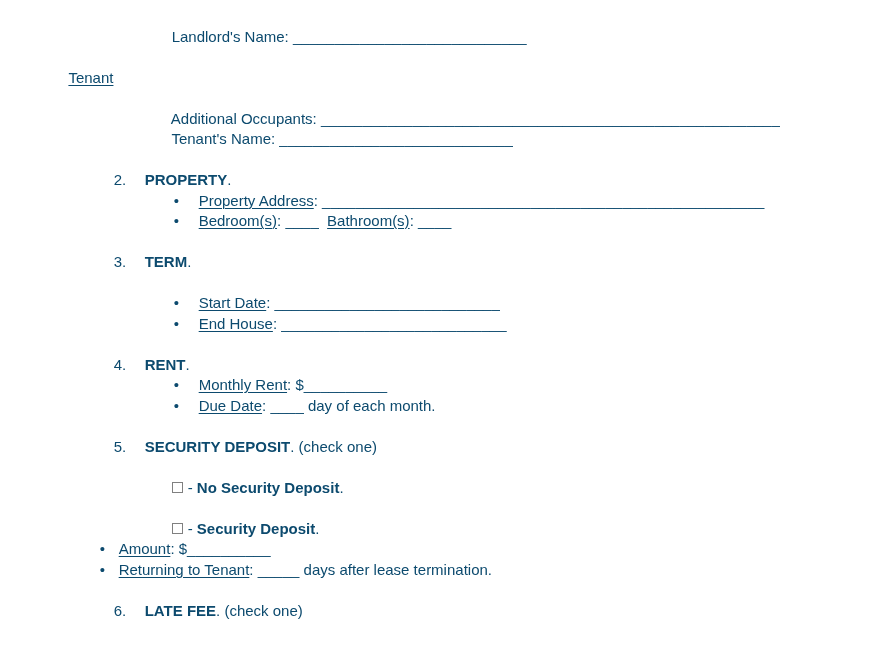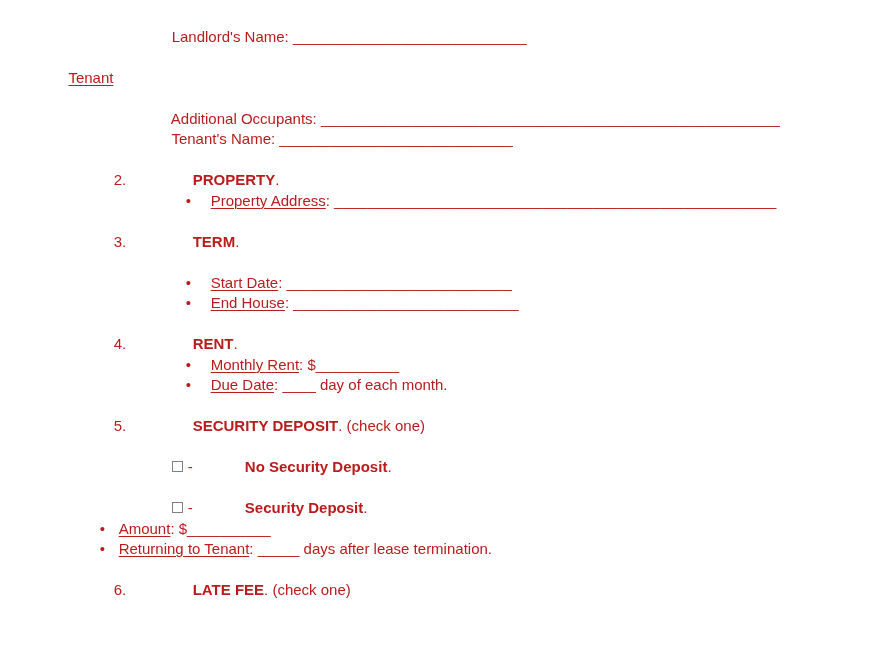--- a/index.html
+++ b/index.html
@@ -1,39 +1,39 @@
 <!DOCTYPE html>
 <html><head>
 <meta charset="utf-8">
 <style>
   html, body { margin: 0; padding: 0; background: #ffffff; }
   .page {
     position: relative;
     width: 880px;
     height: 660px;
     background: #ffffff;
-    color: #b91c1c;
+    color: #0c4a6e;
     font-family: "Liberation Sans", "DejaVu Sans", sans-serif;
     font-size: 15px;
     line-height: 20.5px;
     padding-top: 6px;
     box-sizing: border-box;
     overflow: hidden;
   }
   .r { height: 20.5px; line-height: 20.5px; white-space: pre; }
   .ind1 { padding-left: 155px; }   
   .indh { padding-left: 52px; }   
   .num  { padding-left: 97px; }    
   .n    { display: inline-block; width: 31px; }
-  .bul  { padding-left: 157px; margin-left: 12px; }   
+  .bul  { padding-left: 157px; }   
   .bdot { display: inline-block; width: 25px; }
   .sbul { padding-left: 83px; }   
   .bdot2{ display: inline-block; width: 19px; }
   .u { text-decoration: underline; text-underline-offset: 2px; text-decoration-thickness: 1px; }
-  .b { font-weight: 700; margin-left: 48px; }
+  .b { font-weight: 700; }
   .cb {
     display: inline-block;
     width: 9px; height: 9px;
     border: 1px solid #808080;
     background: #ffffff;
     margin-right: 5px;
   }
   .opt { margin-right: 7px; }
 </style>
 </head>
@@ -57,20 +57,23 @@
   <div class="r ind1">
     <span>Tenant's Name: </span><span>____________________________</span>
   </div>
   <div class="r"></div>
 
   <div class="r num">
     <span class="n">2.</span><span class="b">PROPERTY</span><span>.</span>
   </div>
   <div class="r bul">
     <span class="bdot">•</span><span class="u">Property Address</span><span>: </span><span>_____________________________________________________</span>
+  </div>
+  <div class="r bul">
+    <span class="bdot">•</span><span class="u">Bedroom(s)</span><span>: </span><span>____  </span><span class="u">Bathroom(s)</span><span>: </span><span>____</span>
   </div>
   <div class="r"></div>
 
   <div class="r num">
     <span class="n">3.</span><span class="b">TERM</span><span>.</span>
   </div>
   <div class="r"></div>
   <div class="r bul">
     <span class="bdot">•</span><span class="u">Start Date</span><span>: </span><span>___________________________</span>
   </div>

